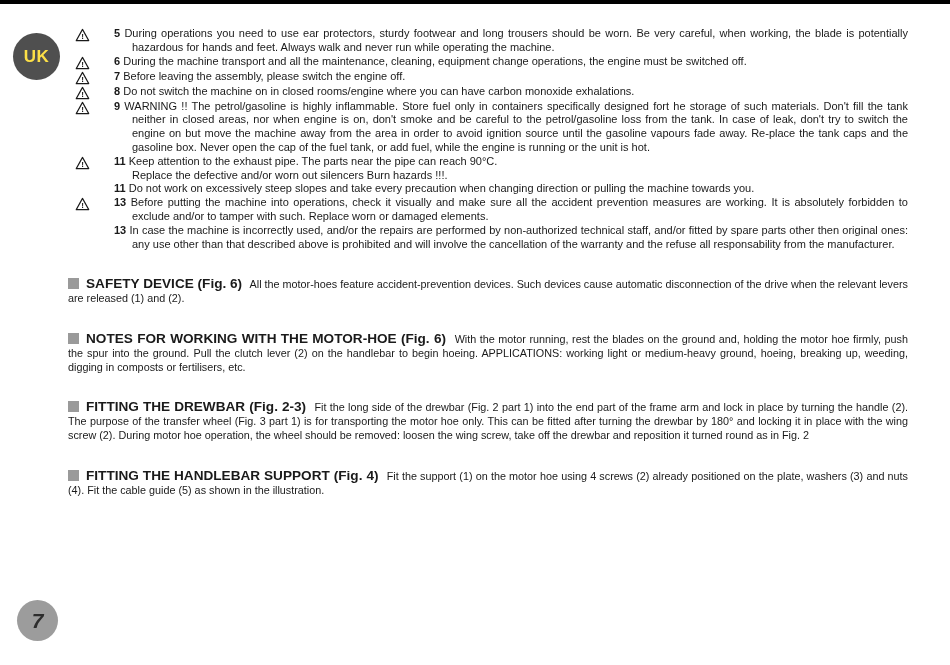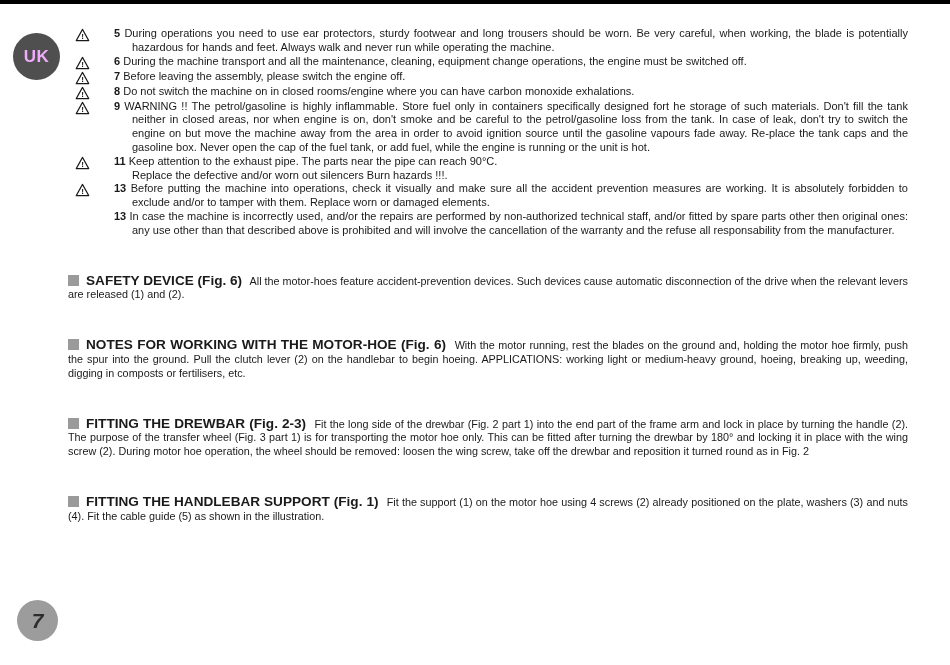--- a/index.html
+++ b/index.html
@@ -7,41 +7,41 @@
   body {
     background:#ffffff;
     position:relative;
     overflow:hidden;
     font-family:"Liberation Sans", sans-serif;
     color:#1a1a1a;
   }
   .top-rule { position:absolute; top:0; left:0; width:100%; height:4px; background:#000; }
   .badge-uk {
     position:absolute; left:13px; top:33px; width:47px; height:47px;
-    border-radius:50%; background:#4f4f4f; color:#f0abfc;
+    border-radius:50%; background:#4f4f4f; color:#fde047;
     display:flex; align-items:center; justify-content:center;
     font-weight:bold; font-size:17px; letter-spacing:.5px;
   }
   .badge-page {
     position:absolute; left:17px; top:600px; width:41px; height:41px;
     border-radius:50%; background:#9c9c9c; color:#2d2d2d;
     display:flex; align-items:center; justify-content:center;
     font-weight:bold; font-style:italic; font-size:21px;
   }
   .content { position:absolute; left:68px; top:27px; width:840px; }
   .item { display:flex; }
   .icon-cell { width:46px; flex:0 0 46px; padding-left:7px; padding-top:1px; }
   .tri { width:15px; height:14px; display:block; }
   .item-text {
     flex:1; font-size:11px; line-height:13.8px; text-align:justify;
     padding-left:18px; text-indent:-18px;
   }
   .num { font-weight:bold; }
   .body { white-space:pre-line; }
-  .section { margin-top:36px; font-size:10.8px; line-height:13.8px; text-align:justify; }
+  .section { margin-top:26px; font-size:10.8px; line-height:13.8px; text-align:justify; }
   .bullet { display:inline-block; width:11px; height:11px; background:#9a9a9a; margin-right:7px; vertical-align:-1px; }
   .sec-title { font-weight:bold; font-size:13.6px; margin-right:5px; }
 </style>
 </head>
 <body>
 
 <div class="top-rule"></div>
 
 <div class="badge-uk">
   <span>UK</span>
@@ -107,29 +107,33 @@
     <span class="icon-cell">
       <svg class="tri" viewBox="0 0 24 22">
           <path d="M12 2 L22 20 L2 20 Z" fill="none" stroke="#1a1a1a" stroke-width="1.8" stroke-linejoin="round"></path>
           <text x="12" y="18" text-anchor="middle" font-size="13" font-weight="bold" fill="#1a1a1a">!</text>
         </svg>
     </span>
     <p class="item-text"><span class="num">11</span> <span class="body">Keep attention to the exhaust pipe. The parts near the pipe can reach 90°C.
 Replace the defective and/or worn out silencers Burn hazards !!!.</span></p>
   </div>
 
+  <div class="item">
+    <span class="icon-cell"></span>
+    <p class="item-text"><span class="num">11</span> <span class="body">Do not work on excessively steep slopes and take every precaution when changing direction or pulling the machine towards you.</span></p>
+  </div>
 
   <div class="item">
     <span class="icon-cell">
       <svg class="tri" viewBox="0 0 24 22">
           <path d="M12 2 L22 20 L2 20 Z" fill="none" stroke="#1a1a1a" stroke-width="1.8" stroke-linejoin="round"></path>
           <text x="12" y="18" text-anchor="middle" font-size="13" font-weight="bold" fill="#1a1a1a">!</text>
         </svg>
     </span>
-    <p class="item-text"><span class="num">13</span> <span class="body">Before putting the machine into operations, check it visually and make sure all the accident prevention measures are working. It is absolutely forbidden to exclude and/or to tamper with them. Replace worn or damaged elements.</span></p>
+    <p class="item-text"><span class="num">13</span> <span class="body">Before putting the machine into operations, check it visually and make sure all the accident prevention measures are working. It is absolutely forbidden to exclude and/or to tamper with such. Replace worn or damaged elements.</span></p>
   </div>
 
   <div class="item">
     <span class="icon-cell"></span>
     <p class="item-text"><span class="num">13</span> <span class="body">In case the machine is incorrectly used, and/or the repairs are performed by non-authorized technical staff, and/or fitted by spare parts other then original ones: any use other than that described above is prohibited and will involve the cancellation of the warranty and the refuse all responsability from the manufacturer.</span></p>
   </div>
 
   <div class="section">
     <span class="bullet"></span><span class="sec-title">SAFETY DEVICE (Fig. 6)</span> <span class="sec-body">All the motor-hoes feature accident-prevention devices. Such devices cause automatic disconnection of the drive when the relevant levers are released (1) and (2).</span>
   </div>
@@ -137,16 +141,16 @@
   <div class="section">
     <span class="bullet"></span><span class="sec-title">NOTES FOR WORKING WITH THE MOTOR-HOE (Fig. 6)</span> <span class="sec-body">With the motor running, rest the blades on the ground and, holding the motor hoe firmly, push the spur into the ground. Pull the clutch lever (2) on the handlebar to begin hoeing. APPLICATIONS: working light or medium-heavy ground, hoeing, breaking up, weeding, digging in composts or fertilisers, etc.</span>
   </div>
 
 
   <div class="section">
     <span class="bullet"></span><span class="sec-title">FITTING THE DREWBAR (Fig. 2-3)</span> <span class="sec-body">Fit the long side of the drewbar (Fig. 2 part 1) into the end part of the frame arm and lock in place by turning the handle (2). The purpose of the transfer wheel (Fig. 3 part 1) is for transporting the motor hoe only. This can be fitted after turning the drewbar by 180° and locking it in place with the wing screw (2). During motor hoe operation, the wheel should be removed: loosen the wing screw, take off the drewbar and reposition it turned round as in Fig. 2</span>
   </div>
 
   <div class="section">
-    <span class="bullet"></span><span class="sec-title">FITTING THE HANDLEBAR SUPPORT (Fig. 1)</span> <span class="sec-body">Fit the support (1) on the motor hoe using 4 screws (2) already positioned on the plate, washers (3) and nuts (4). Fit the cable guide (5) as shown in the illustration.</span>
+    <span class="bullet"></span><span class="sec-title">FITTING THE HANDLEBAR SUPPORT (Fig. 4)</span> <span class="sec-body">Fit the support (1) on the motor hoe using 4 screws (2) already positioned on the plate, washers (3) and nuts (4). Fit the cable guide (5) as shown in the illustration.</span>
   </div>
 
 </div>
 
 </body></html>

